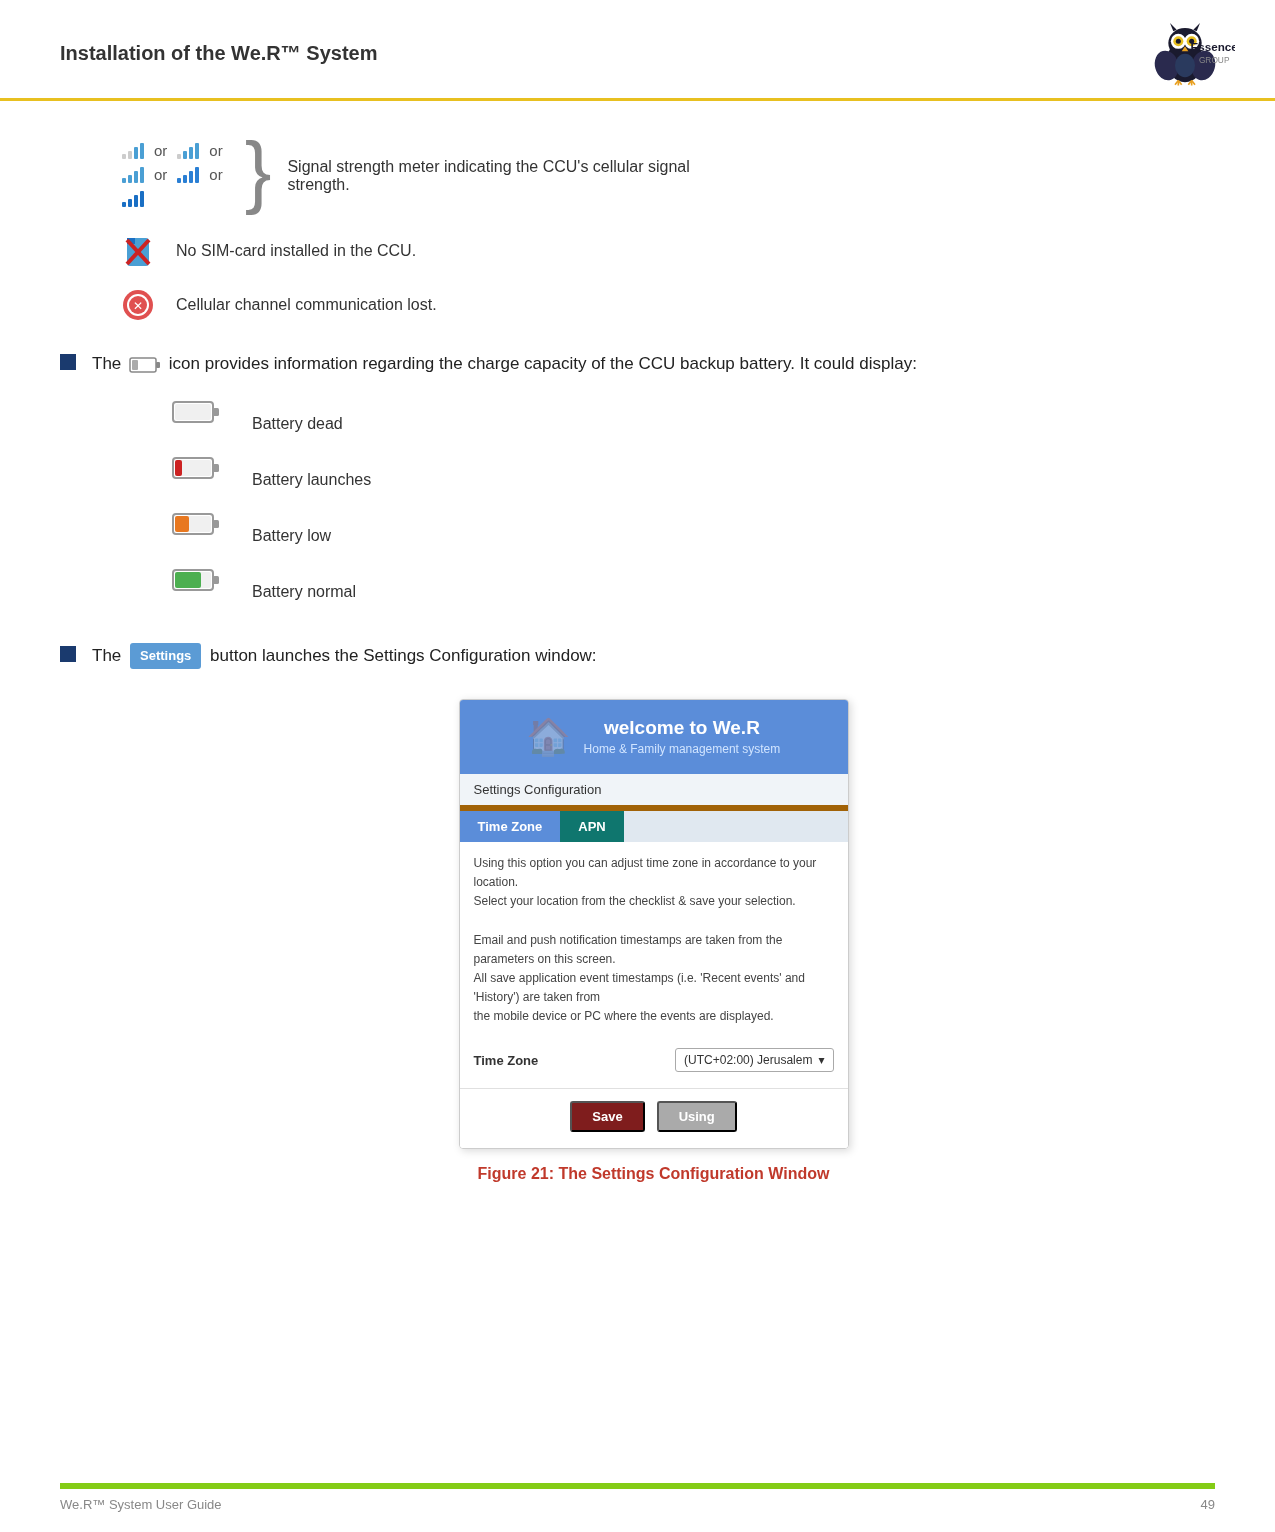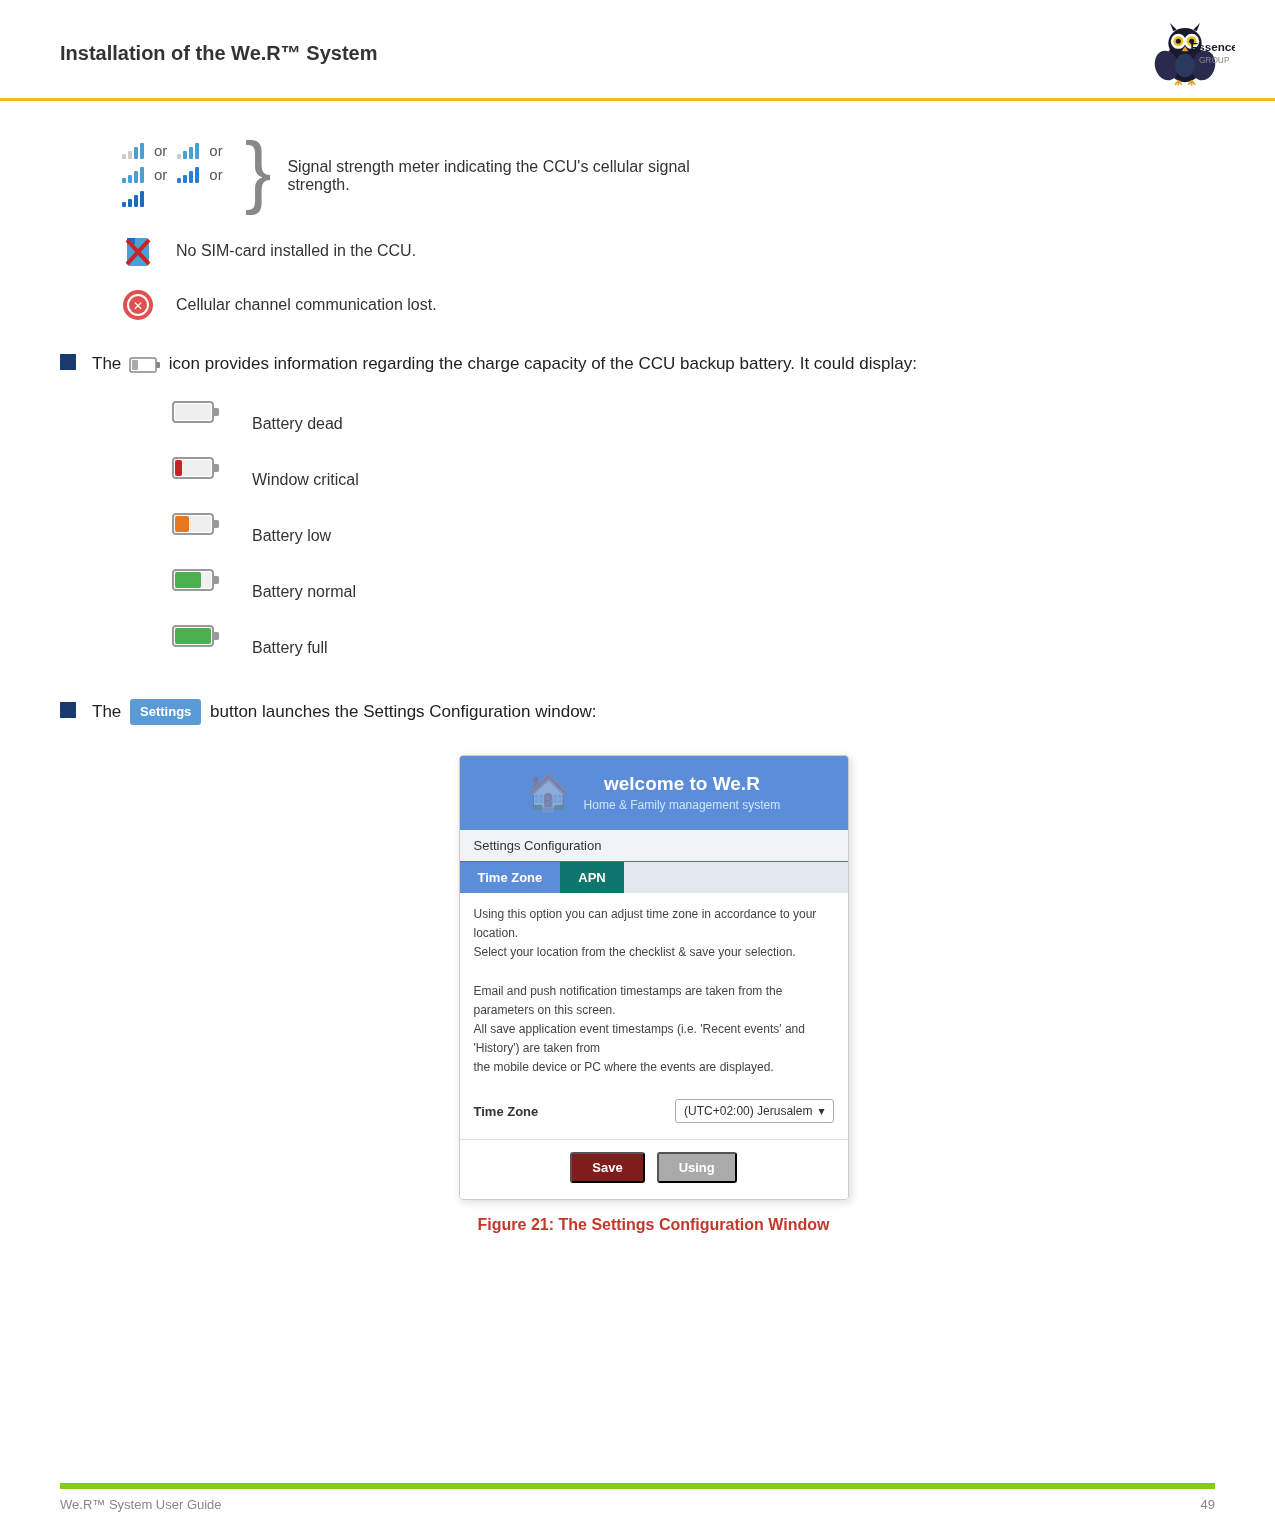--- a/index.html
+++ b/index.html
@@ -215,21 +215,21 @@
     .ss-subtitle {
       color: #d0e4ff;
       font-size: 12px;
       margin-top: 3px;
     }
     .ss-section-title {
       background: #f0f4f8;
       padding: 8px 14px;
       font-size: 13px;
       color: #333;
-      border-bottom: 1px solid #a16207;
+      border-bottom: 6px solid #a16207;
     }
     .ss-tabs {
       display: flex;
       background: #e0e8f0;
     }
     .ss-tab {
       padding: 8px 18px;
       font-size: 13px;
       color: #fff;
       cursor: pointer;
@@ -487,21 +487,21 @@
         <div class="battery-item">
           <div class="battery-icon-wrap">
             <svg class="batt-svg" viewBox="0 0 50 26">
               <rect x="1" y="3" width="40" height="20" rx="3" fill="none" stroke="#999" stroke-width="2"></rect>
               <rect x="41" y="9" width="6" height="8" rx="1.5" fill="#999"></rect>
               <rect x="3" y="5" width="36" height="16" rx="2" fill="#f0f0f0"></rect>
 
               <rect x="3" y="5" width="7" height="16" rx="2" fill="#cc2222"></rect>
             </svg>
           </div>
-          <span class="battery-label">Window critical</span>
+          <span class="battery-label">Battery launches</span>
         </div>
 
         <div class="battery-item">
           <div class="battery-icon-wrap">
             <svg class="batt-svg" viewBox="0 0 50 26">
               <rect x="1" y="3" width="40" height="20" rx="3" fill="none" stroke="#999" stroke-width="2"></rect>
               <rect x="41" y="9" width="6" height="8" rx="1.5" fill="#999"></rect>
               <rect x="3" y="5" width="36" height="16" rx="2" fill="#f0f0f0"></rect>
 
               <rect x="3" y="5" width="14" height="16" rx="2" fill="#e87820"></rect>
@@ -516,32 +516,20 @@
               <rect x="1" y="3" width="40" height="20" rx="3" fill="none" stroke="#999" stroke-width="2"></rect>
               <rect x="41" y="9" width="6" height="8" rx="1.5" fill="#999"></rect>
               <rect x="3" y="5" width="36" height="16" rx="2" fill="#f0f0f0"></rect>
 
               <rect x="3" y="5" width="26" height="16" rx="2" fill="#4caf50"></rect>
             </svg>
           </div>
           <span class="battery-label">Battery normal</span>
         </div>
 
-        <div class="battery-item">
-          <div class="battery-icon-wrap">
-            <svg class="batt-svg" viewBox="0 0 50 26">
-              <rect x="1" y="3" width="40" height="20" rx="3" fill="none" stroke="#999" stroke-width="2"></rect>
-              <rect x="41" y="9" width="6" height="8" rx="1.5" fill="#999"></rect>
-              <rect x="3" y="5" width="36" height="16" rx="2" fill="#f0f0f0"></rect>
-
-              <rect x="3" y="5" width="36" height="16" rx="2" fill="#4caf50"></rect>
-            </svg>
-          </div>
-          <span class="battery-label">Battery full</span>
-        </div>
 
       </div>
     </div>
   </div>
 
   <div class="bullet-section">
     <div class="bullet-square"></div>
     <div class="bullet-content">
       <div class="bullet-text">
         <span>The</span>

